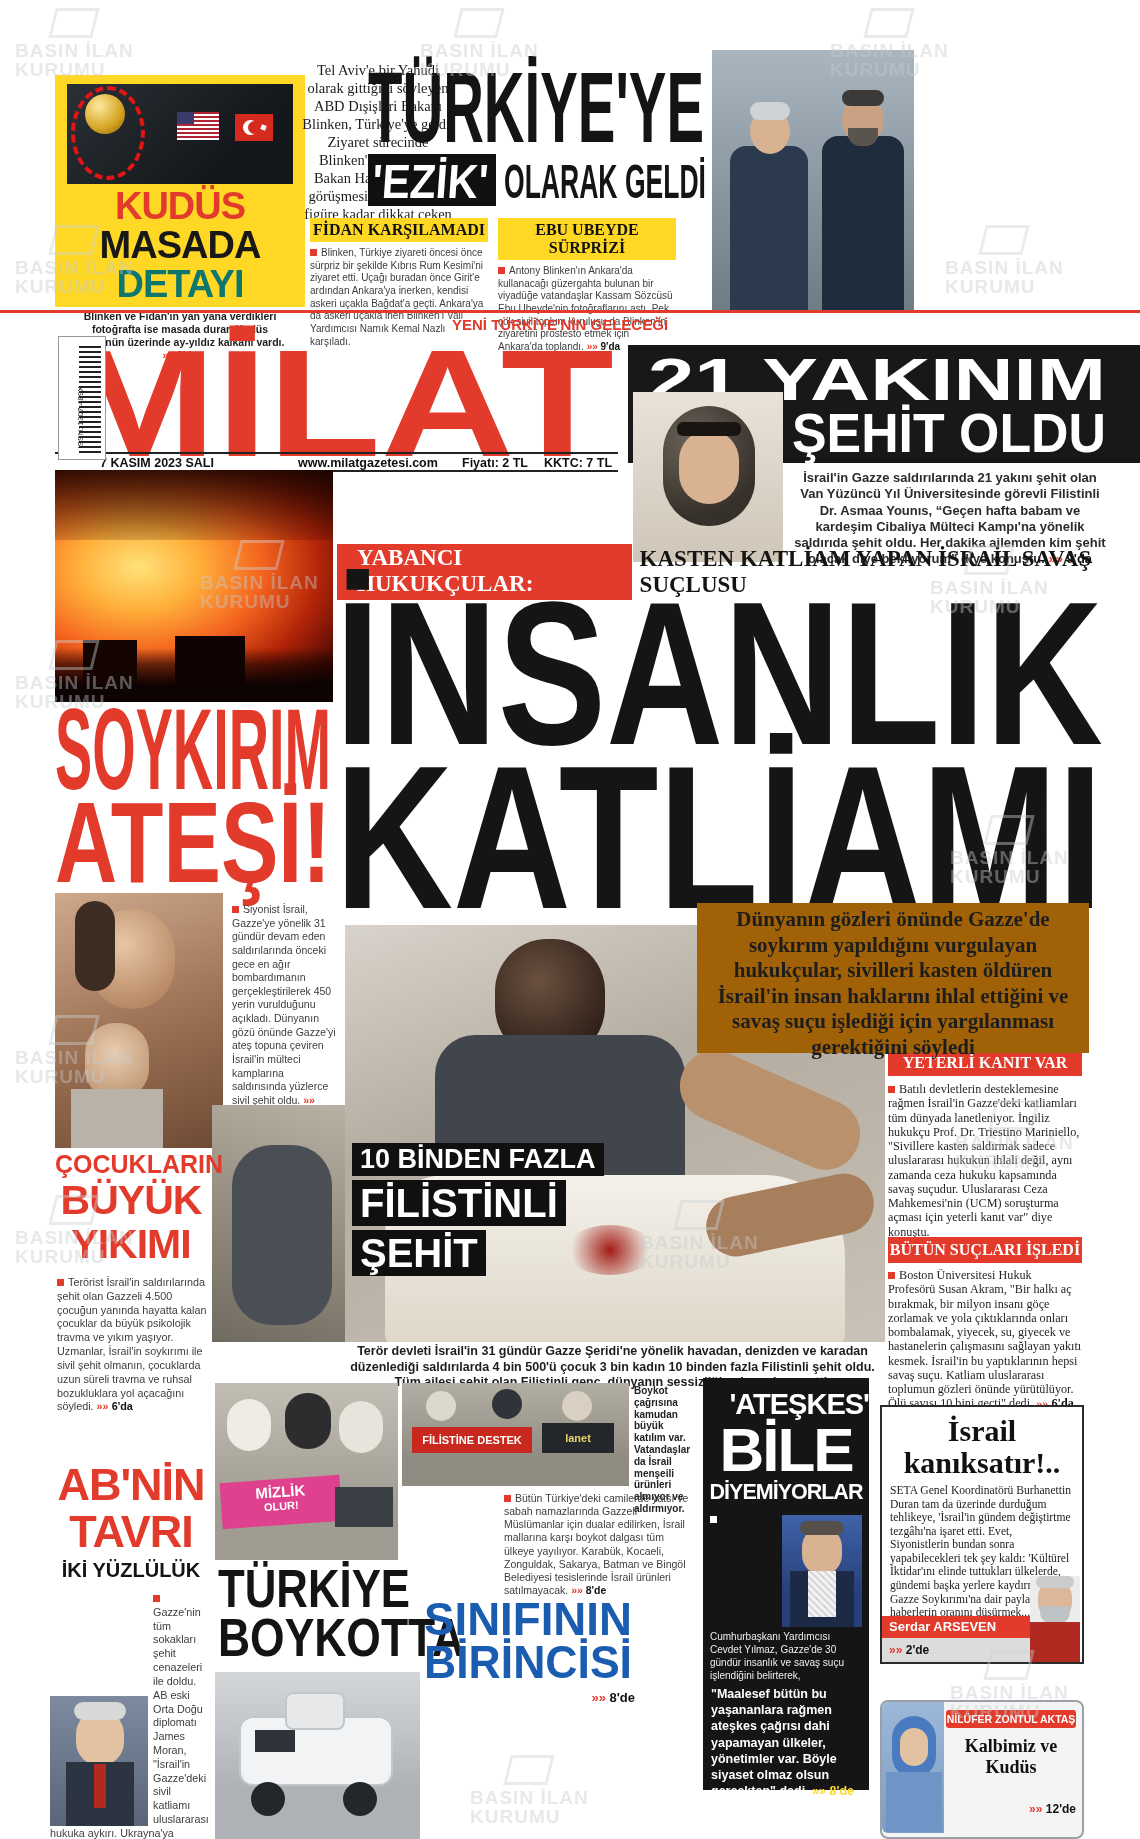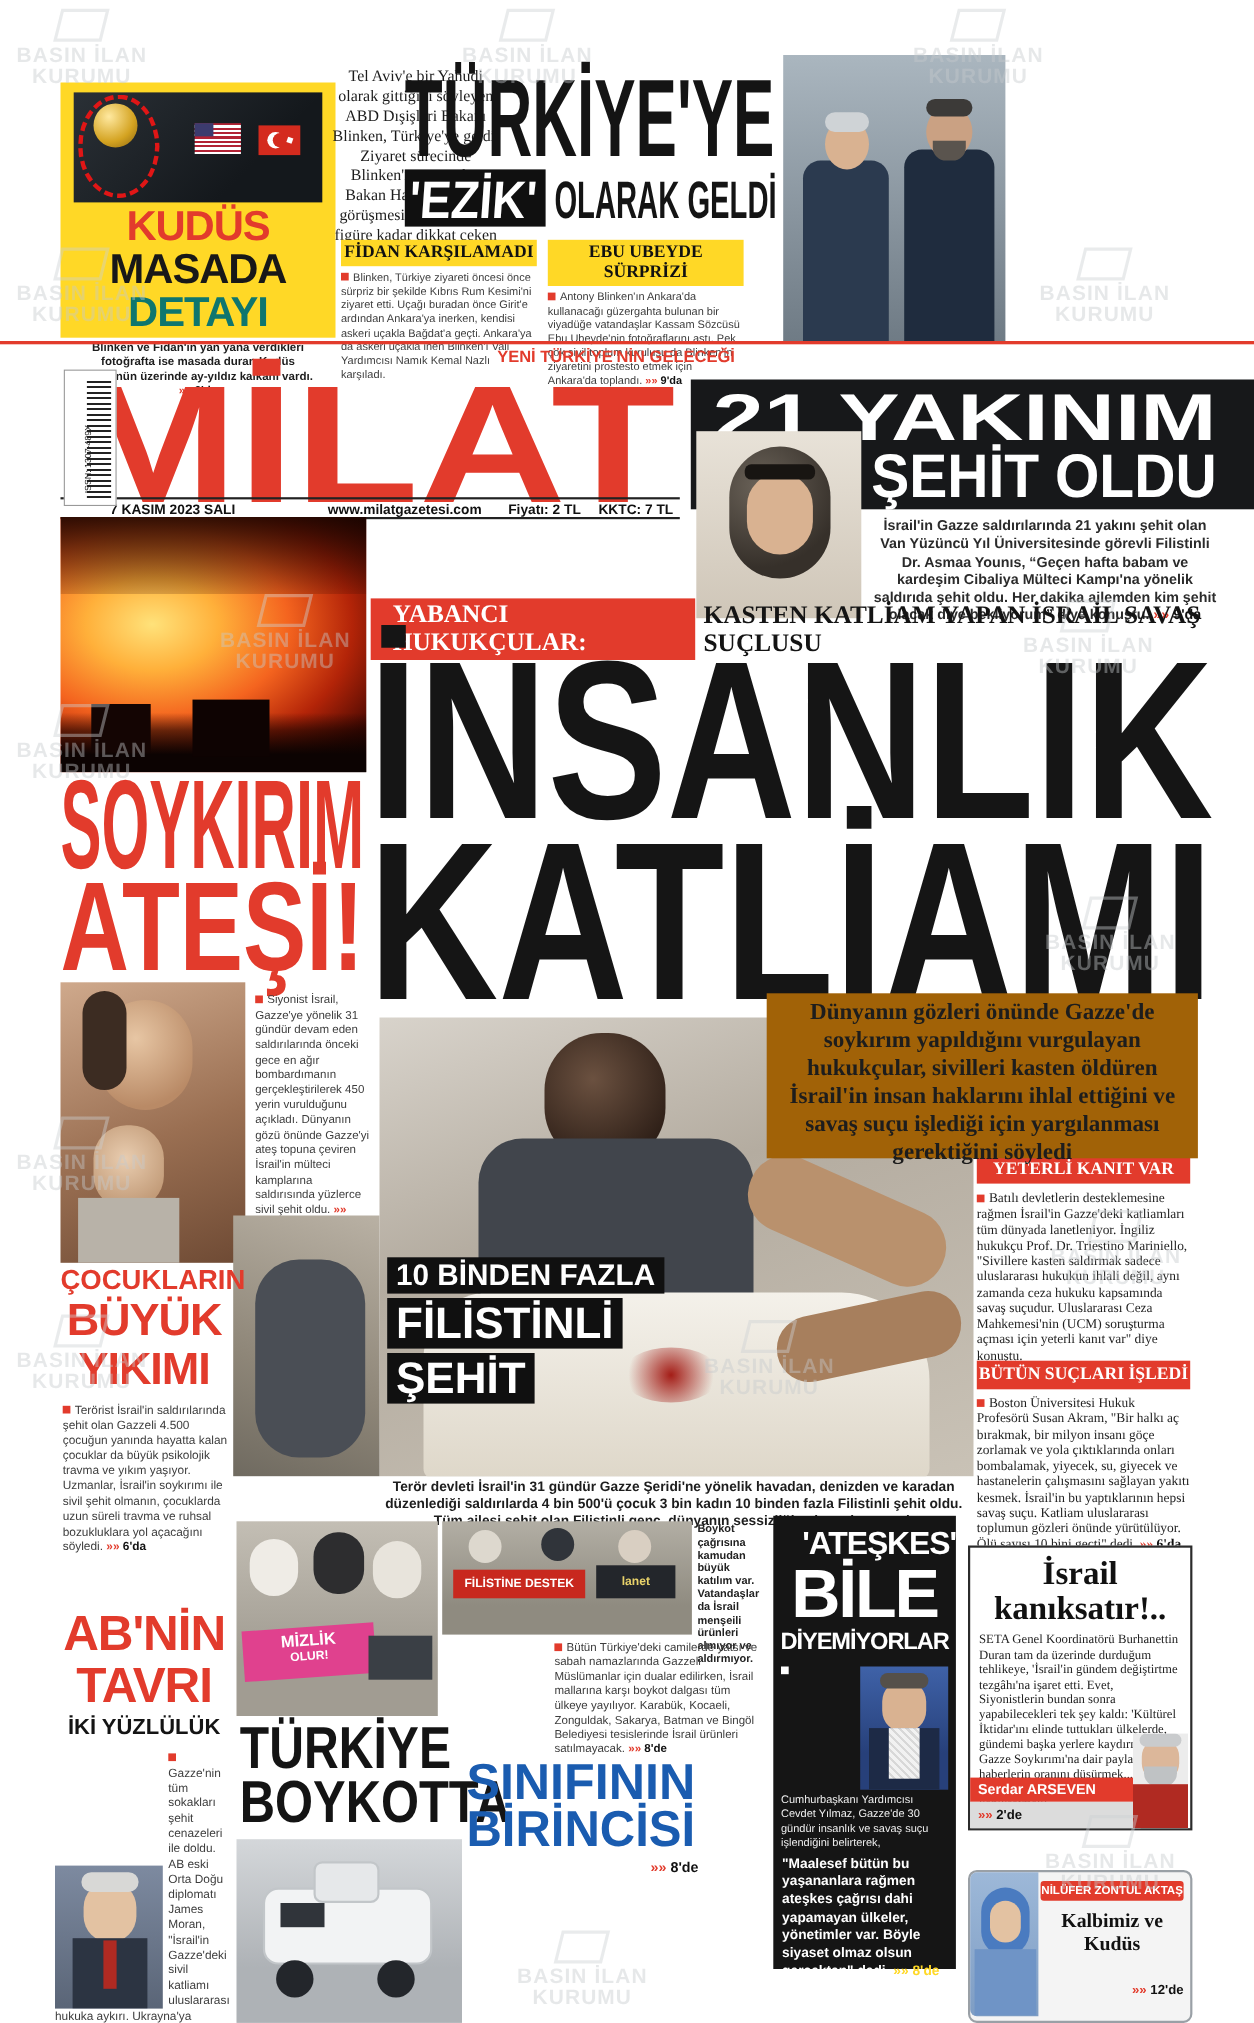--- a/index.html
+++ b/index.html
@@ -11,21 +11,21 @@
   .b{font-weight:bold;}
   .arrow{color:#e23b2c;font-weight:bold;}
   .arrow.yellow{color:#ffd826;}
   .pg{font-weight:bold;color:#111;}
   .photo{position:absolute;overflow:hidden;}
   .bullet::before{content:"";display:inline-block;width:7px;height:7px;background:#e23b2c;margin-right:4px;}
   .bullet.white::before{background:#fff;}
   svg text{font-family:"Liberation Sans",sans-serif;font-weight:bold;}
   
   .wm{position:absolute;z-index:60;opacity:.42;color:#c6cacd;font-weight:bold;font-size:19px;
-      line-height:1.02;text-align:center;pointer-events:none;letter-spacing:1px;}
+      line-height:1.02;text-align:left;pointer-events:none;letter-spacing:1px;}
   .wm .cube{display:block;margin:0 auto 3px;width:38px;height:24px;border:3px solid #cdd1d4;transform:skewX(-14deg);}
   
   .ylab{background:#ffd826;color:#111;font-family:"Liberation Serif",serif;font-weight:bold;
         text-align:center;font-size:16px;padding:3px 0;}
   .rlab{background:#e23b2c;color:#fff;font-family:"Liberation Serif",serif;font-weight:bold;
         text-align:center;font-size:16px;padding:4px 0;}
   .body10{font-size:10px;line-height:1.27;color:#3d3d3d;overflow-wrap:break-word;}
   .serifbody{font-family:"Liberation Serif",serif;font-size:12.2px;line-height:1.17;color:#1f1f1f;overflow-wrap:break-word;}
   .chip{background:#101010;color:#fff;display:inline-block;}
   .z10{z-index:10}.z12{z-index:12}.z5{z-index:5}.z6{z-index:6}

